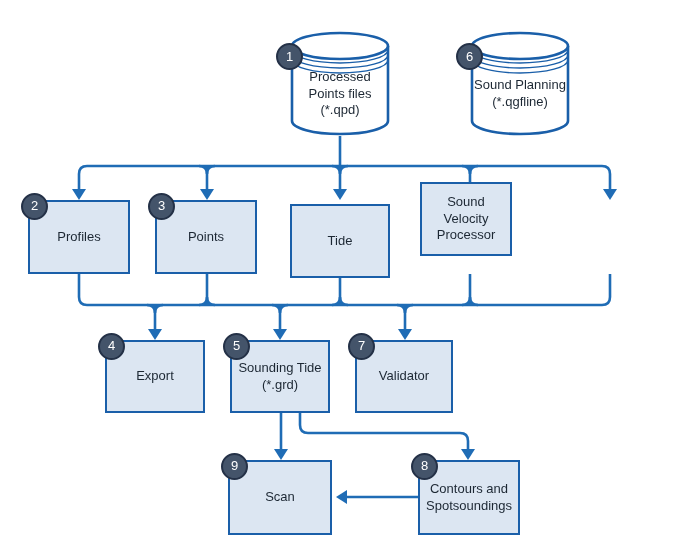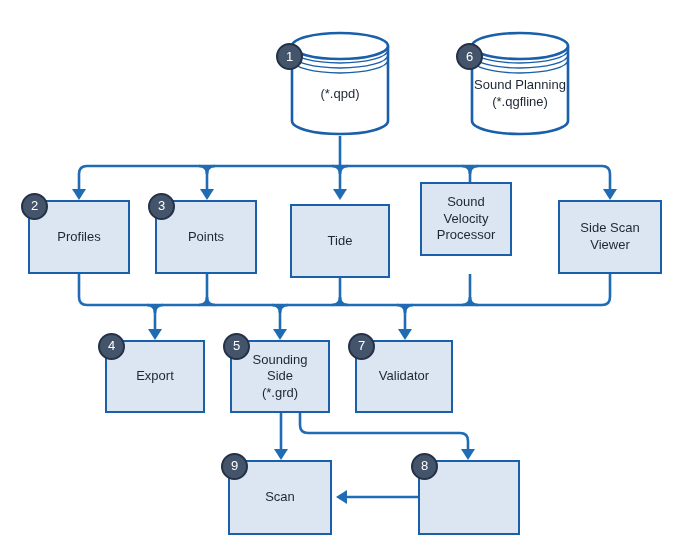--- a/index.html
+++ b/index.html
@@ -88,20 +88,21 @@
   <div class="node cyl" style="left:290px;top:30px;width:100px;height:106px;">
     <svg class="cyl-shape" viewBox="0 0 100 106" preserveAspectRatio="none">
       <path d="M2,16 L2,91 A48,13 0 0 0 98,91 L98,16" fill="#ffffff" stroke="#1a5fa9" stroke-width="2.6"></path>
       <ellipse cx="50" cy="16" rx="48" ry="13" fill="#ffffff" stroke="#1a5fa9" stroke-width="2.6"></ellipse>
       <path d="M2,20 A48,13 0 0 0 98,20" fill="none" stroke="#1a5fa9" stroke-width="1.4"></path>
       <path d="M2,25 A48,13 0 0 0 98,25" fill="none" stroke="#1a5fa9" stroke-width="1.4"></path>
       <path d="M2,30 A48,13 0 0 0 98,30" fill="none" stroke="#1a5fa9" stroke-width="1.4"></path>
     </svg>
     <span class="badge">1</span>
     <div class="cyl-label">
+      <span class="lbl">Processed Points files</span>
       <span class="lbl">(*.qpd)</span>
     </div>
   </div>
 
   <div class="node cyl" style="left:470px;top:30px;width:100px;height:106px;">
     <svg class="cyl-shape" viewBox="0 0 100 106" preserveAspectRatio="none">
       <path d="M2,16 L2,91 A48,13 0 0 0 98,91 L98,16" fill="#ffffff" stroke="#1a5fa9" stroke-width="2.6"></path>
       <ellipse cx="50" cy="16" rx="48" ry="13" fill="#ffffff" stroke="#1a5fa9" stroke-width="2.6"></ellipse>
       <path d="M2,20 A48,13 0 0 0 98,20" fill="none" stroke="#1a5fa9" stroke-width="1.4"></path>
       <path d="M2,25 A48,13 0 0 0 98,25" fill="none" stroke="#1a5fa9" stroke-width="1.4"></path>
@@ -125,44 +126,42 @@
   </div>
 
   <div class="node box" style="left:290px;top:204px;width:100px;height:74px;">
     <span>Tide</span>
   </div>
 
   <div class="node box" style="left:420px;top:182px;width:92px;height:74px;">
     <span>Sound Velocity Processor</span>
   </div>
 
-  <div class="node box" style="left:558px;top:200px;width:104px;height:74px;">
-    <span>Side Scan Viewer</span>
-  </div>
 
   <div class="node box" style="left:105px;top:340px;width:100px;height:73px;">
     <span class="badge">4</span>
     <span>Export</span>
   </div>
 
   <div class="node box" style="left:230px;top:340px;width:100px;height:73px;">
     <span class="badge">5</span>
     <span>
-      <span class="lbl">Sounding Side</span>
+      <span class="lbl">Sounding Tide</span>
       <span class="lbl">(*.grd)</span>
     </span>
   </div>
 
   <div class="node box" style="left:355px;top:340px;width:98px;height:73px;">
     <span class="badge">7</span>
     <span>Validator</span>
   </div>
 
   <div class="node box" style="left:228px;top:460px;width:104px;height:75px;">
     <span class="badge">9</span>
     <span>Scan</span>
   </div>
 
   <div class="node box" style="left:418px;top:460px;width:102px;height:75px;">
     <span class="badge">8</span>
+    <span>Contours and Spotsoundings</span>
   </div>
 
 </div>
 
 </body></html>

